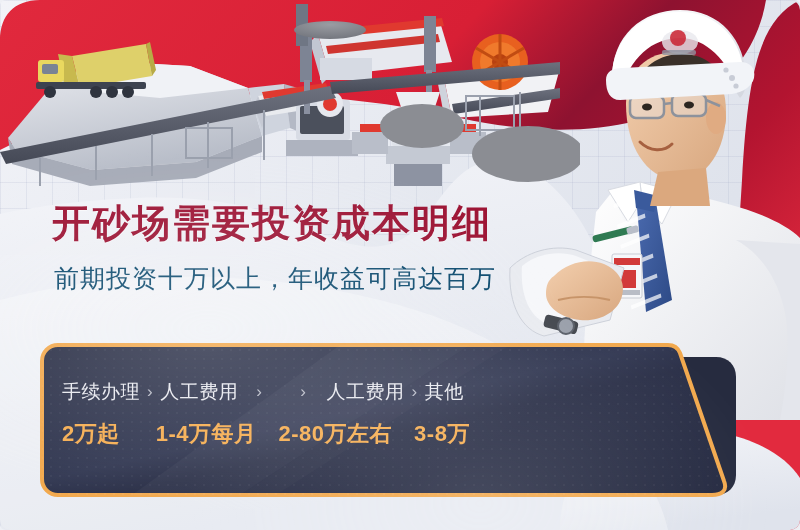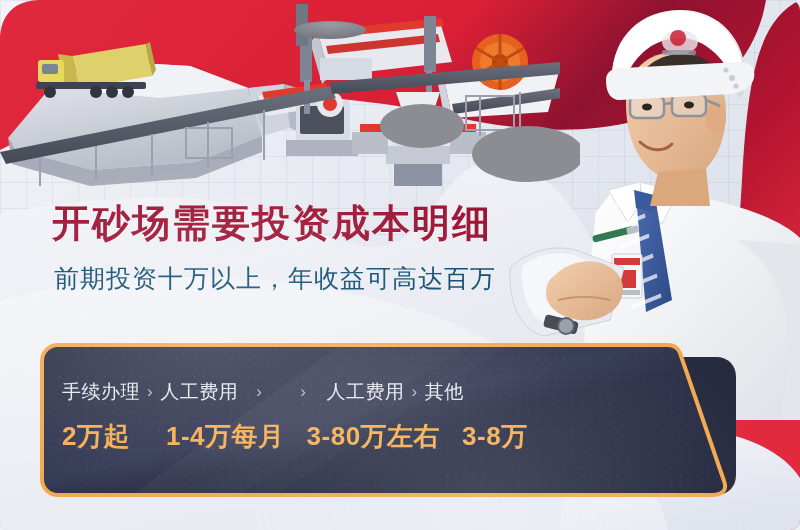--- a/index.html
+++ b/index.html
@@ -68,21 +68,21 @@
   }
   .labels{
     position:absolute;left:22px;top:40px;width:650px;
     display:flex;align-items:center;
     font-size:19px;color:#e9eaf0;letter-spacing:.5px;white-space:nowrap;
   }
   .labels .sep{color:#b9bcc8;font-size:17px;margin:0 7px;}
   .values{
     position:absolute;left:22px;top:80px;width:650px;
     display:flex;align-items:center;
-    font-size:26px;font-weight:bold;color:#f6ae52;letter-spacing:.5px;white-space:nowrap;
+    font-size:22px;font-weight:bold;color:#f6ae52;letter-spacing:.5px;white-space:nowrap;
   }
   .v-gap{display:inline-block;}
 </style>
 </head>
 <body>
 
 <div class="banner">
 
   <div class="bg-light"></div>
   <div class="bg-grid"></div>
@@ -434,21 +434,21 @@
         <span>人工费用</span>
         <span class="sep">›</span>
         <span>其他</span>
       </div>
 
       <div class="values">
         <span>2万起</span>
         <span class="v-gap" style="width:36px;"></span>
         <span>1-4万每月</span>
         <span class="v-gap" style="width:22px;"></span>
-        <span>3-80万左右</span>
+        <span>2-80万左右</span>
         <span class="v-gap" style="width:22px;"></span>
         <span>3-8万</span>
         <span class="v-gap" style="width:36px;"></span>
       </div>
     </div>
   </div>
 
   <div class="bg-sheen" style="pointer-events:none;opacity:.25;"></div>
 </div>
 

